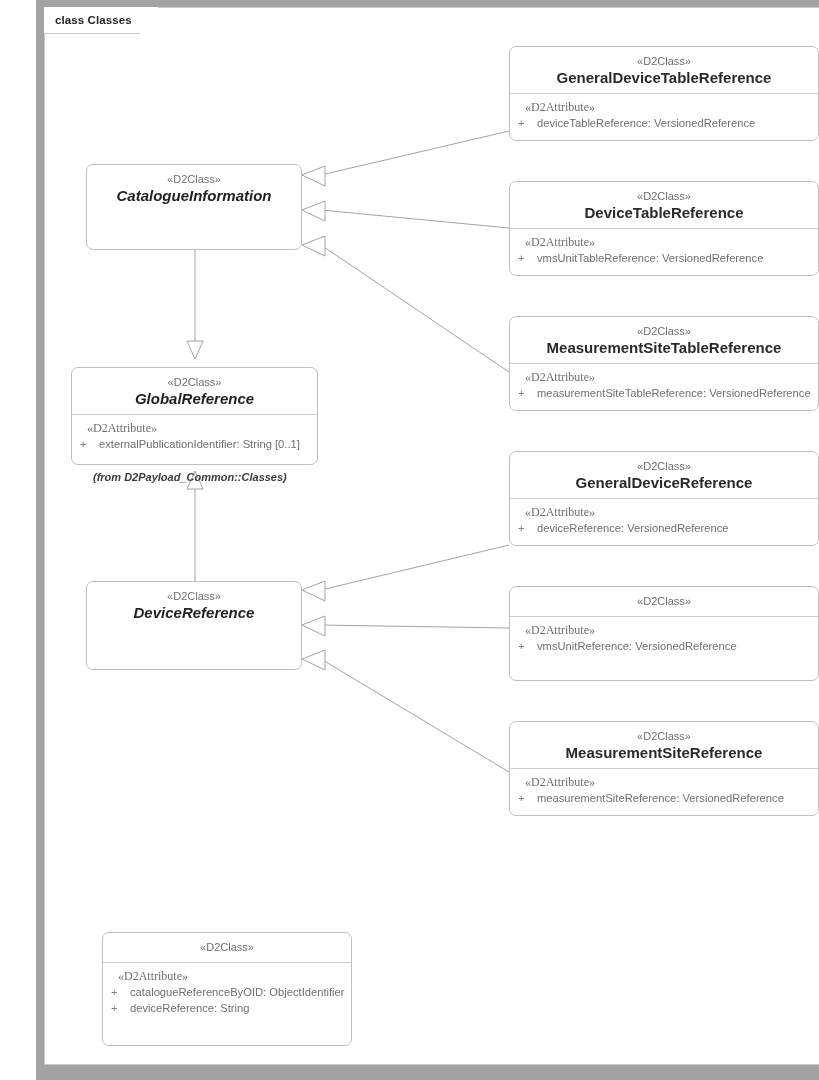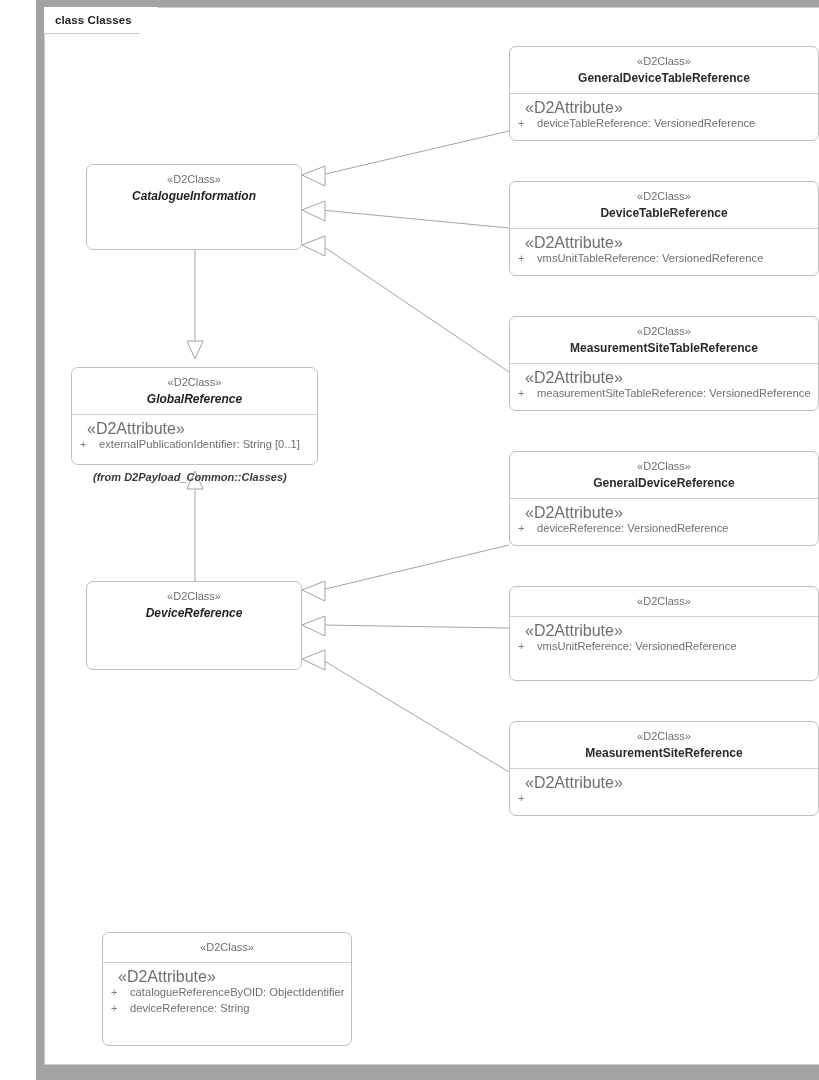--- a/index.html
+++ b/index.html
@@ -88,41 +88,42 @@
   .uml-head.with-body {
     border-bottom: 1px solid #cfcfcf;
   }
   .stereotype {
     font-size: 11px;
     color: #6e6e6e;
     line-height: 15px;
     white-space: nowrap;
   }
   .cls-name {
-    font-size: 12px;
+    font-size: 15px;
     font-weight: bold;
     color: #2a2a2a;
     line-height: 16px;
     white-space: nowrap;
     margin-top: 1px;
   }
   .cls-name.abstract {
     font-style: italic;
     color: #1f1f1f;
   }
   .uml-body {
     padding: 6px 5px 6px 7px;
     box-sizing: border-box;
   }
   .attr-stereotype {
-    font-size: 16px;
+    font-size: 12px;
     color: #6e6e6e;
     line-height: 15px;
     padding-left: 8px;
     white-space: nowrap;
+    font-family: Liberation Serif, serif;
   }
   .attr-row {
     display: flex;
     align-items: baseline;
     line-height: 16px;
     white-space: nowrap;
   }
   .attr-vis {
     width: 19px;
     flex: 0 0 19px;
@@ -320,17 +321,18 @@
 
   <div class="uml-class" style="left:473px; top:721px; width:310px; height:95px;">
     <div class="uml-head with-body">
       <div class="stereotype">«D2Class»</div>
       <div class="cls-name">MeasurementSiteReference</div>
     </div>
     <div class="uml-body">
       <div class="attr-stereotype">«D2Attribute»</div>
       <div class="attr-row">
         <span class="attr-vis">+</span>
+        <span class="attr-text">measurementSiteReference: VersionedReference</span>
       </div>
     </div>
   </div>
 
 </div>
 
 </body></html>

